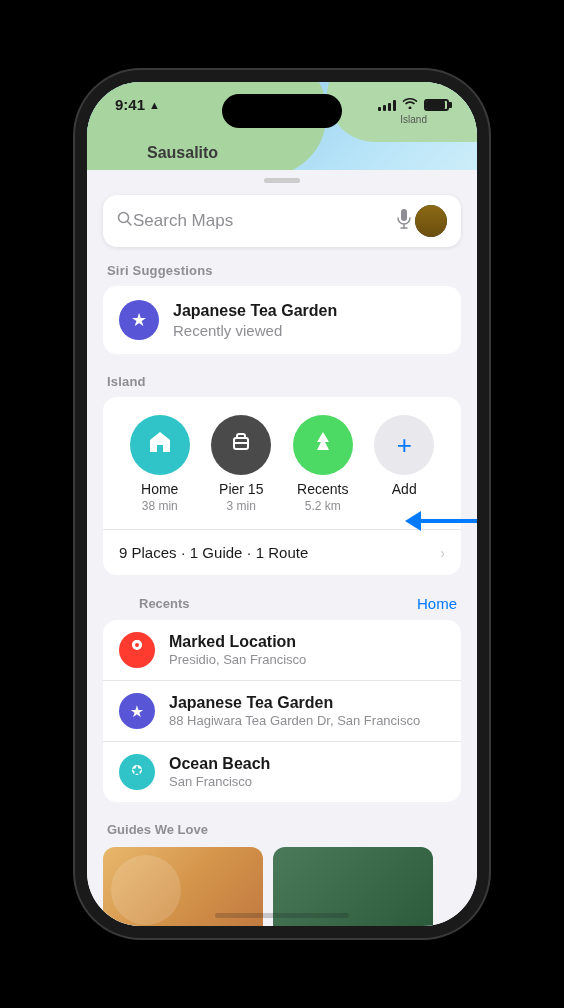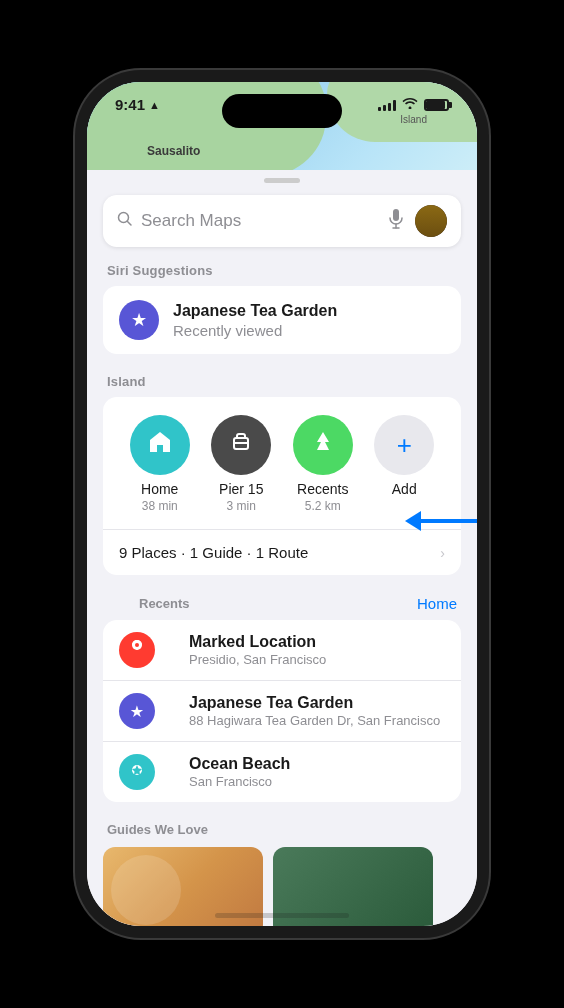--- a/index.html
+++ b/index.html
@@ -56,21 +56,21 @@
       top: -20px; right: -30px;
       width: 180px; height: 80px;
       background: #b0d8a8;
       border-radius: 40px 0 0 60px;
     }
 
     .sausalito-label {
       position: absolute;
       top: 62px;
       left: 60px;
-      font-size: 12px;
+      font-size: 16px;
       font-weight: 600;
       color: #3a3a3a;
     }
 
     .island-label {
       position: absolute;
       top: 32px;
       right: 50px;
       font-size: 10px;
       font-weight: 500;
@@ -187,21 +187,20 @@
     .search-bar-container {
       padding: 0 16px 12px;
     }
 
     .search-bar {
       display: flex;
       align-items: center;
       background: #fff;
       border-radius: 14px;
       padding: 10px 14px;
-      gap: 8px;
       box-shadow: 0 1px 4px rgba(0,0,0,0.1);
     }
 
     .search-icon-wrap {
       color: #8e8e93;
       font-size: 16px;
     }
 
     .search-text {
       flex: 1;
@@ -422,21 +421,21 @@
 
     .recent-icon-pin { background: #ff3b30; }
     .recent-icon-star { background: #5856d6; }
     .recent-icon-beach { background: #30c4c9; }
 
     .recent-icon-symbol {
       color: #fff;
       font-size: 16px;
     }
 
-    .recent-text { flex: 1; margin-left: 20px; }
+    .recent-text { flex: 1; }
 
     .recent-title {
       font-size: 16px;
       font-weight: 600;
       color: #1a1a1a;
     }
 
     .recent-subtitle {
       font-size: 13px;
       color: #8e8e93;

